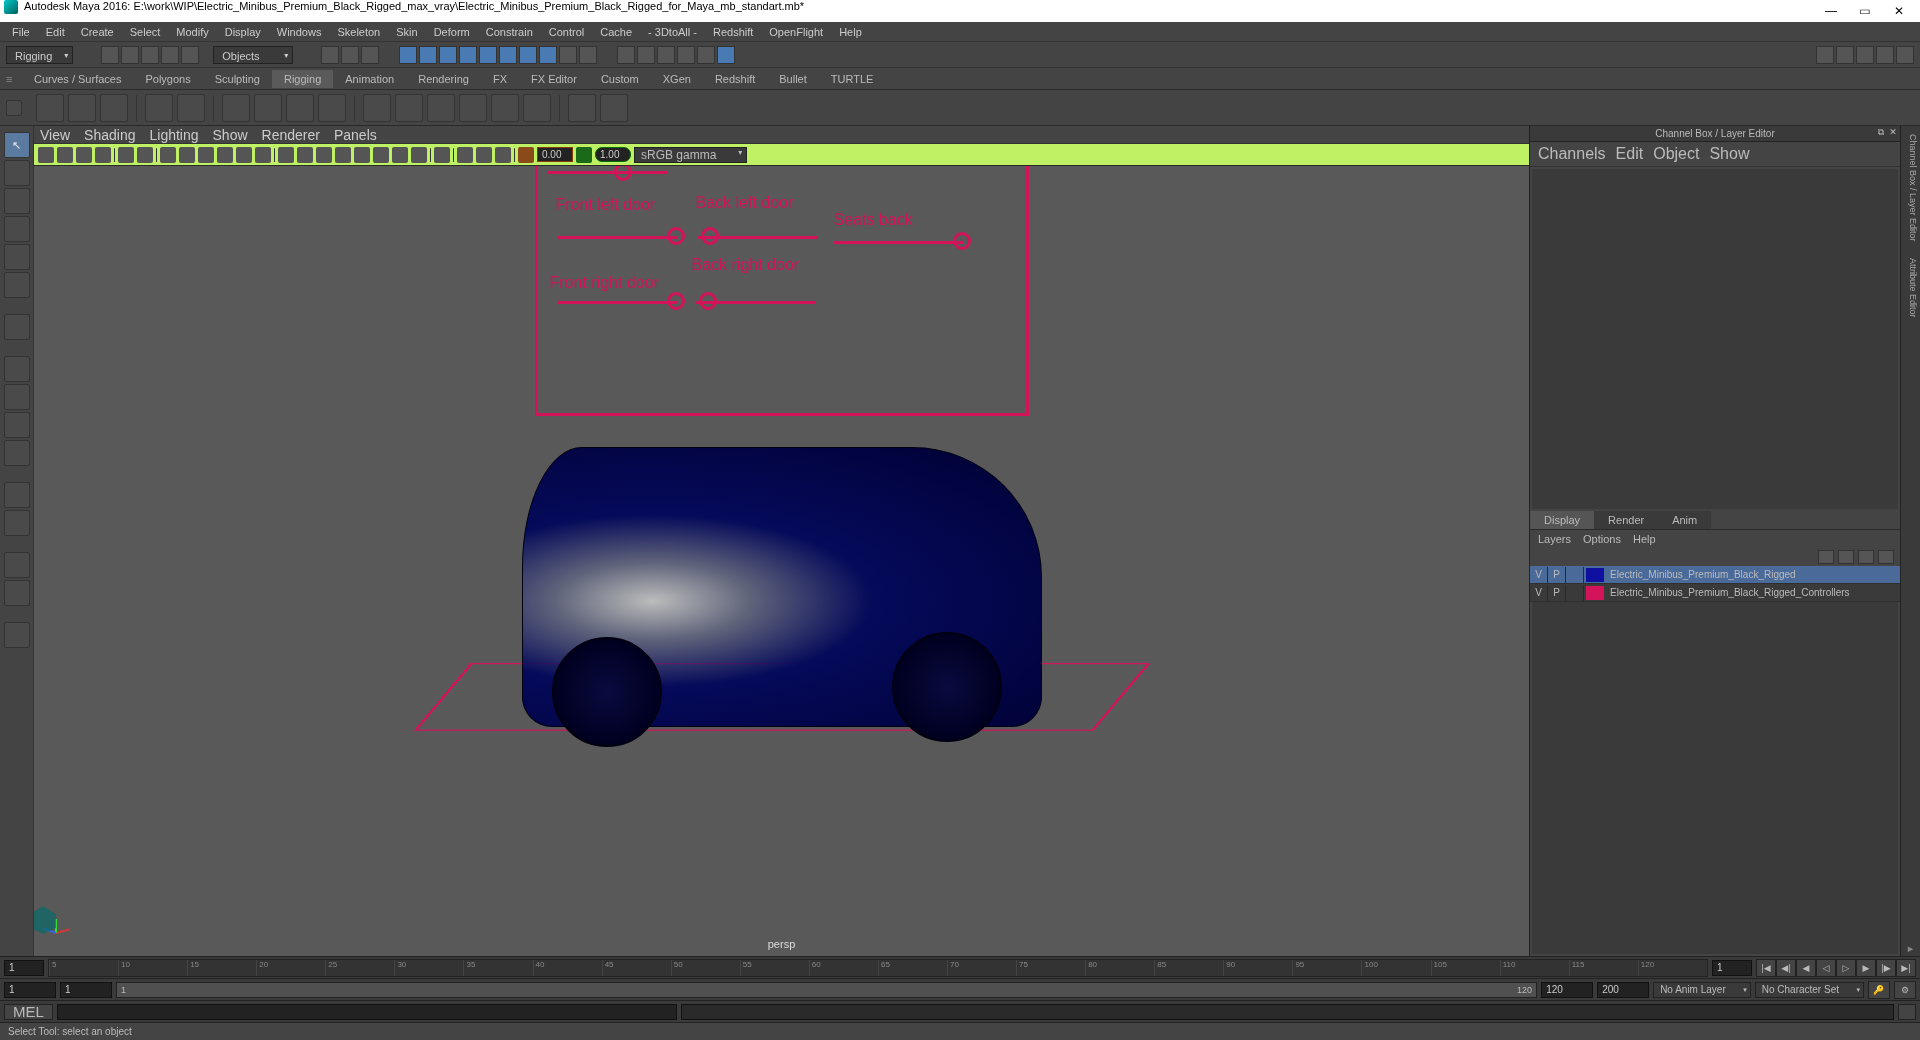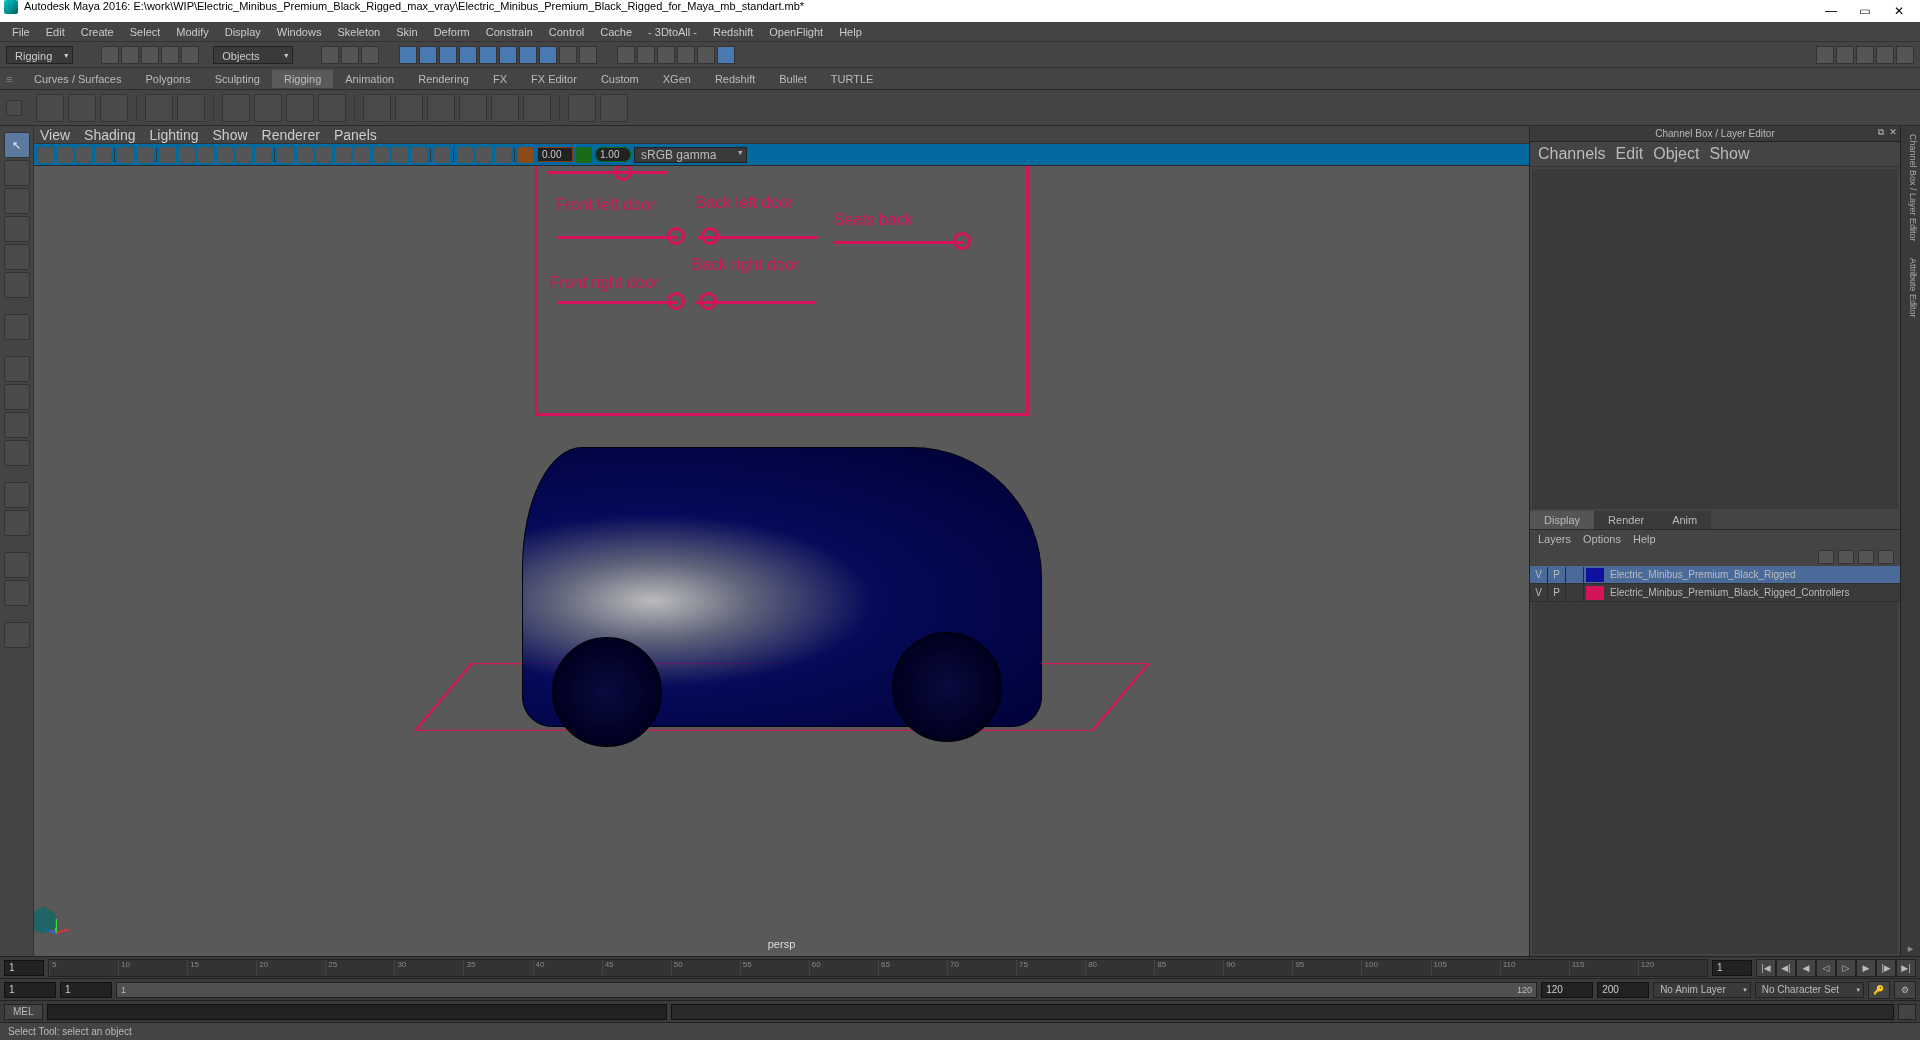--- a/index.html
+++ b/index.html
@@ -40,21 +40,21 @@
 
 
 .toolbox-left { width: 34px; background: #444444; border-right: 1px solid #333; display: flex; flex-direction: column; align-items: center; padding-top: 6px; gap: 2px; }
 .tlb { width: 26px; height: 26px; background: #4a4a4a; border: 1px solid #333; border-radius: 2px; }
 .tlb.active { background: #5a7aa0; }
 .tlb.gap { background: transparent; border: none; height: 12px; }
 
 
 .viewport-area { flex: 1; display: flex; flex-direction: column; background: #444; border-right: 1px solid #222; }
 .panel-menu { height: 18px; background: #444; display: flex; align-items: center; padding: 0 6px; gap: 14px; font-size: 14px; color: #ccc; border-bottom: 1px solid #333; }
-.panel-toolbar { height: 22px; background: #0369a1; display: flex; align-items: center; padding: 0 4px; gap: 3px; border-bottom: 1px solid #2a2a2a; }
+.panel-toolbar { height: 22px; background: #bef264; display: flex; align-items: center; padding: 0 4px; gap: 3px; border-bottom: 1px solid #2a2a2a; }
 .ptb { width: 16px; height: 16px; background: #555; border-radius: 2px; }
 .ptb.sep { width: 1px; background: #333; height: 14px; }
 .ptb-field { background: #222; border: 1px solid #111; color: #ccc; font-size: 10px; padding: 0 4px; height: 15px; display: flex; align-items: center; width: 36px; }
 .ptb-field.g { border-color: #0a6b0a; border-radius: 7px; }
 .ptb-field.r { border-color: #8a3a0a; }
 .colorspace { background: #3a3a3a; border: 1px solid #222; padding: 0 30px 0 6px; height: 16px; font-size: 12px; position: relative; }
 .colorspace::after { content: "▾"; position: absolute; right: 4px; font-size: 8px; }
 
 .viewport { flex: 1; background: #595959; position: relative; overflow: hidden; }
 .camera-label { position: absolute; bottom: 6px; left: 50%; transform: translateX(-50%); color: #ddd; font-size: 11px; }
@@ -117,21 +117,21 @@
 
 .rangeslider { height: 22px; background: #3a3a3a; display: flex; align-items: center; border-top: 1px solid #222; padding: 0 4px; gap: 4px; }
 .rs-track { flex: 1; height: 16px; background: #333; border: 1px solid #222; position: relative; }
 .rs-track .range-handle { position: absolute; left: 0; width: 100%; height: 100%; background: #505050; display: flex; align-items: center; justify-content: space-between; padding: 0 4px; font-size: 9px; }
 .rs-field { width: 52px; height: 16px; background: #222; border: 1px solid #111; color: #ccc; font-size: 10px; padding: 0 4px; line-height: 14px; }
 .rs-sel { background: #3a3a3a; border: 1px solid #222; padding: 0 24px 0 6px; font-size: 10px; height: 16px; line-height: 14px; position: relative; }
 .rs-sel::after { content: "▾"; position: absolute; right: 3px; font-size: 7px; }
 
 
 .cmdline { height: 22px; background: #3a3a3a; display: flex; align-items: center; border-top: 1px solid #222; padding: 0 4px; gap: 4px; }
-.cmd-label { background: #444; border: 1px solid #222; padding: 0 8px; font-size: 10px; height: 16px; line-height: 14px; }
+.cmd-label { background: #444; border: 1px solid #222; padding: 0 8px; font-size: 15px; height: 16px; line-height: 14px; }
 .cmd-input { flex: 0 0 620px; height: 16px; background: #222; border: 1px solid #111; }
 .cmd-output { flex: 1; height: 16px; background: #2a2a2a; border: 1px solid #111; }
 .cmd-ic { width: 18px; height: 16px; background: #444; border: 1px solid #222; }
 
 
 .helpline { height: 18px; background: #444; display: flex; align-items: center; padding: 0 8px; font-size: 10px; color: #bbb; border-top: 1px solid #222; }
 
 
 .flex-spacer { flex: 1; }
 </style>

